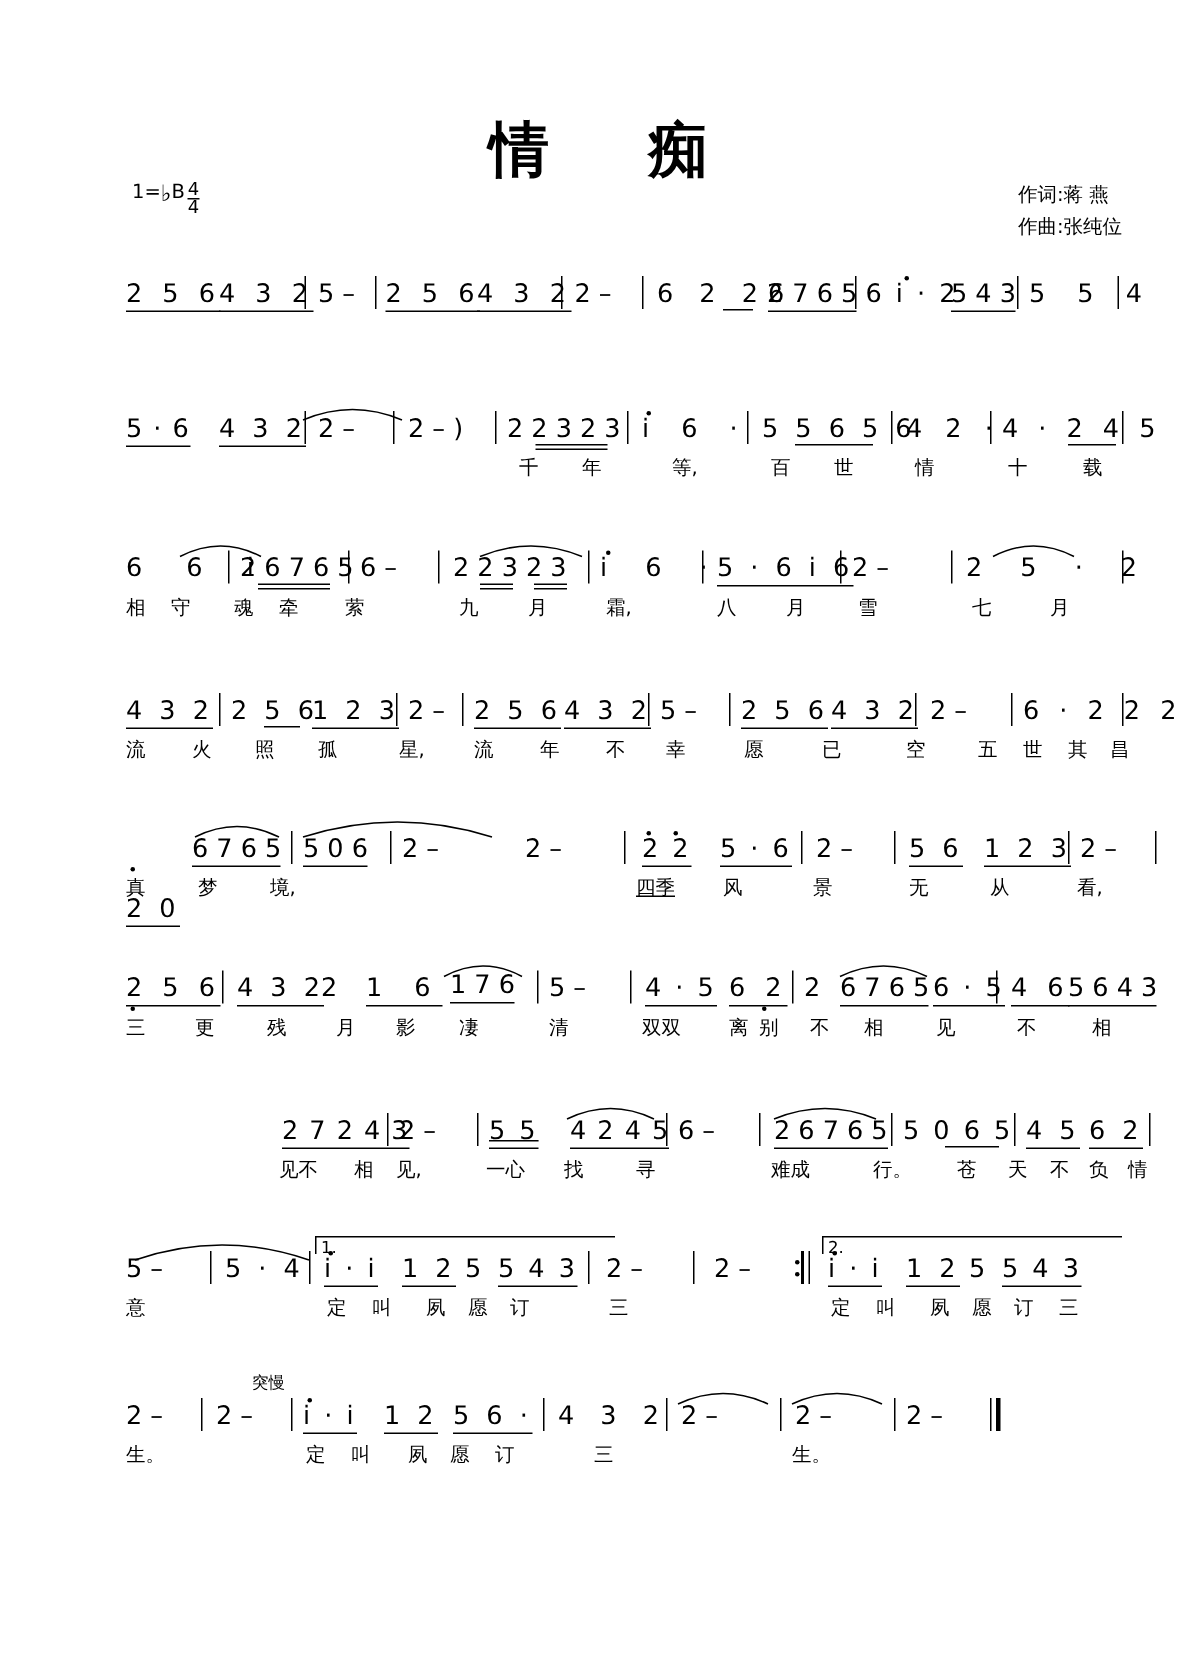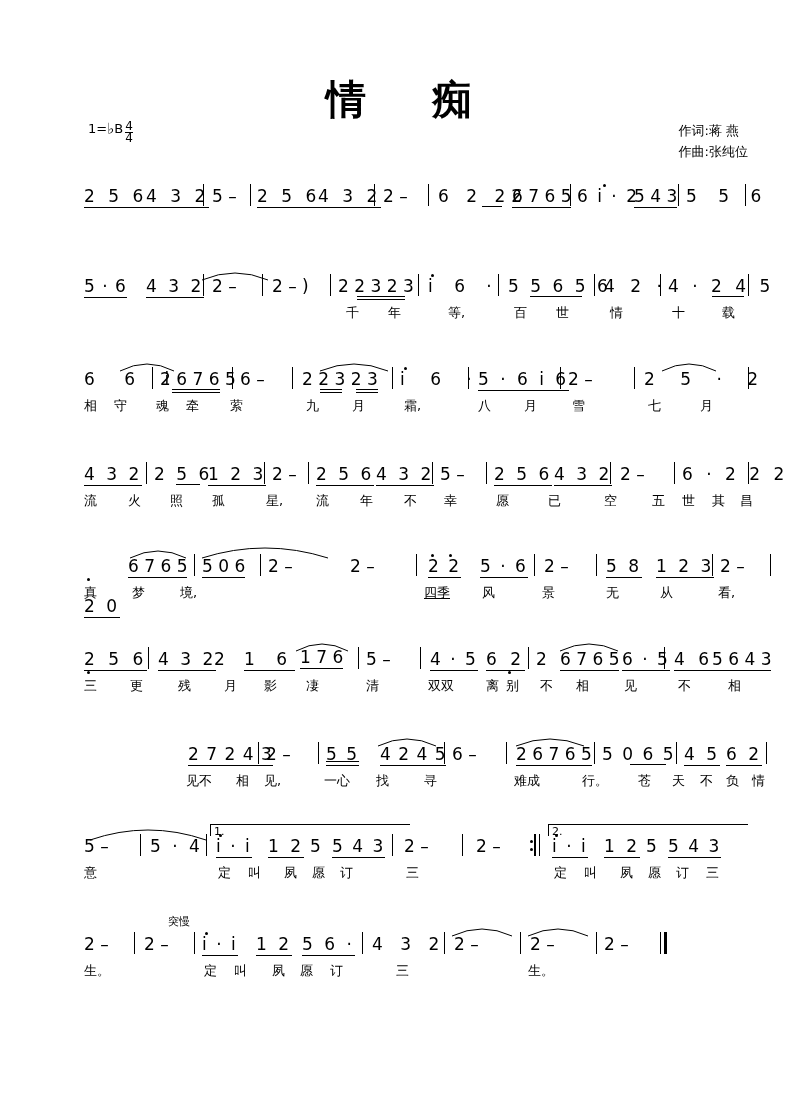--- a/index.html
+++ b/index.html
@@ -106,21 +106,21 @@
         <span class="cell" style="left:383px;top:6px;">2  –</span>
         <span class="bar" style="left:428px;"></span>
         <span class="cell" style="left:438px;top:6px;letter-spacing:6px;">6  2  22</span>
         <span class="beam" style="left:482px;top:24px;width:20px;"></span>
         <span class="cell u1" style="left:512px;top:6px;">6 7 6 5</span>
         <span class="bar" style="left:570px;"></span>
         <span class="cell" style="left:577px;top:6px;letter-spacing:2px;">6  i · 2</span>
         <span class="dotabove" style="left:603px;top:2px;"></span>
         <span class="cell u1" style="left:634px;top:6px;">5 4 3</span>
         <span class="bar" style="left:678px;"></span>
-        <span class="cell" style="left:686px;top:6px;letter-spacing:8px;">5  5  6</span>
+        <span class="cell" style="left:686px;top:6px;letter-spacing:8px;">5  5  4</span>
         <span class="bar" style="left:745px;"></span>
       </div>
     </div>
   </div>
 
   <div class="system" style="top:272px;">
     <div class="row">
       <div class="notes">
         <span class="cell u1" style="left:84px;top:6px;letter-spacing:1px;">5 · 6</span>
         <span class="cell u1" style="left:146px;top:6px;letter-spacing:3px;">4 3 2</span>
@@ -292,21 +292,21 @@
         <span class="cell" style="left:268px;top:6px;">2  –</span>
         <span class="cell" style="left:350px;top:6px;">2  –</span>
         <span class="bar" style="left:416px;"></span>
         <span class="cell u1" style="left:428px;top:6px;letter-spacing:2px;">2 2</span>
         <span class="dotabove" style="left:431px;top:2px;"></span>
         <span class="dotabove" style="left:449px;top:2px;"></span>
         <span class="cell u1" style="left:480px;top:6px;letter-spacing:2px;">5 · 6</span>
         <span class="bar" style="left:534px;"></span>
         <span class="cell" style="left:544px;top:6px;">2  –</span>
         <span class="bar" style="left:596px;"></span>
-        <span class="cell u1" style="left:606px;top:6px;letter-spacing:3px;">5 8</span>
+        <span class="cell u1" style="left:606px;top:6px;letter-spacing:3px;">5 6</span>
         <span class="cell u1" style="left:656px;top:6px;letter-spacing:3px;">1 2 3</span>
         <span class="bar" style="left:712px;"></span>
         <span class="cell" style="left:720px;top:6px;">2  –</span>
         <span class="bar" style="left:770px;"></span>
       </div>
       <div class="lyrics">
         <span class="lyr" style="left:84px;">真</span>
         <span class="lyr" style="left:132px;">梦</span>
         <span class="lyr" style="left:180px;">境,</span>
         <span class="lyr" style="left:424px;text-decoration:underline;">四季</span>

